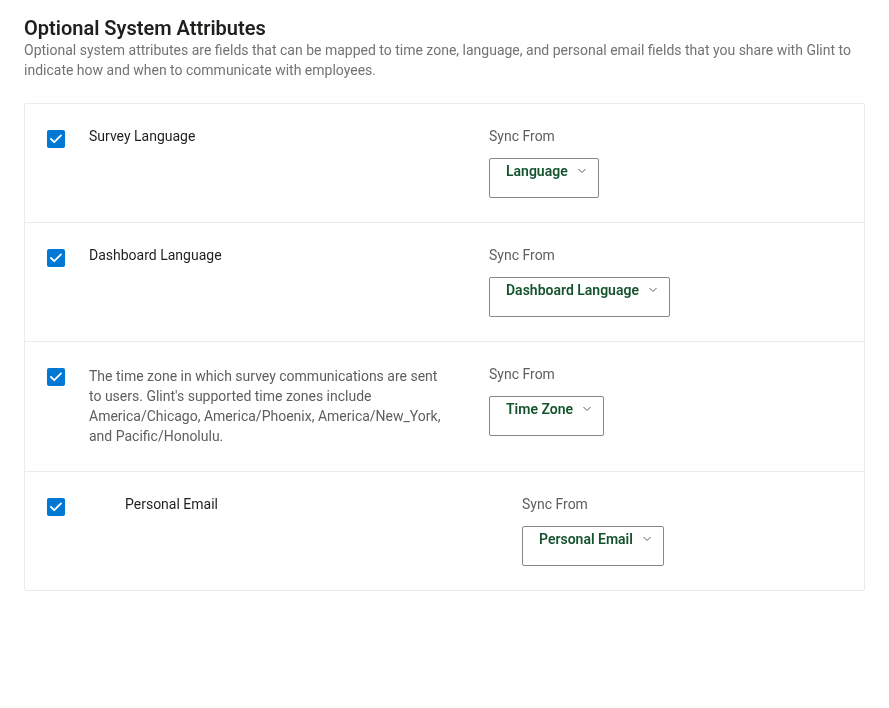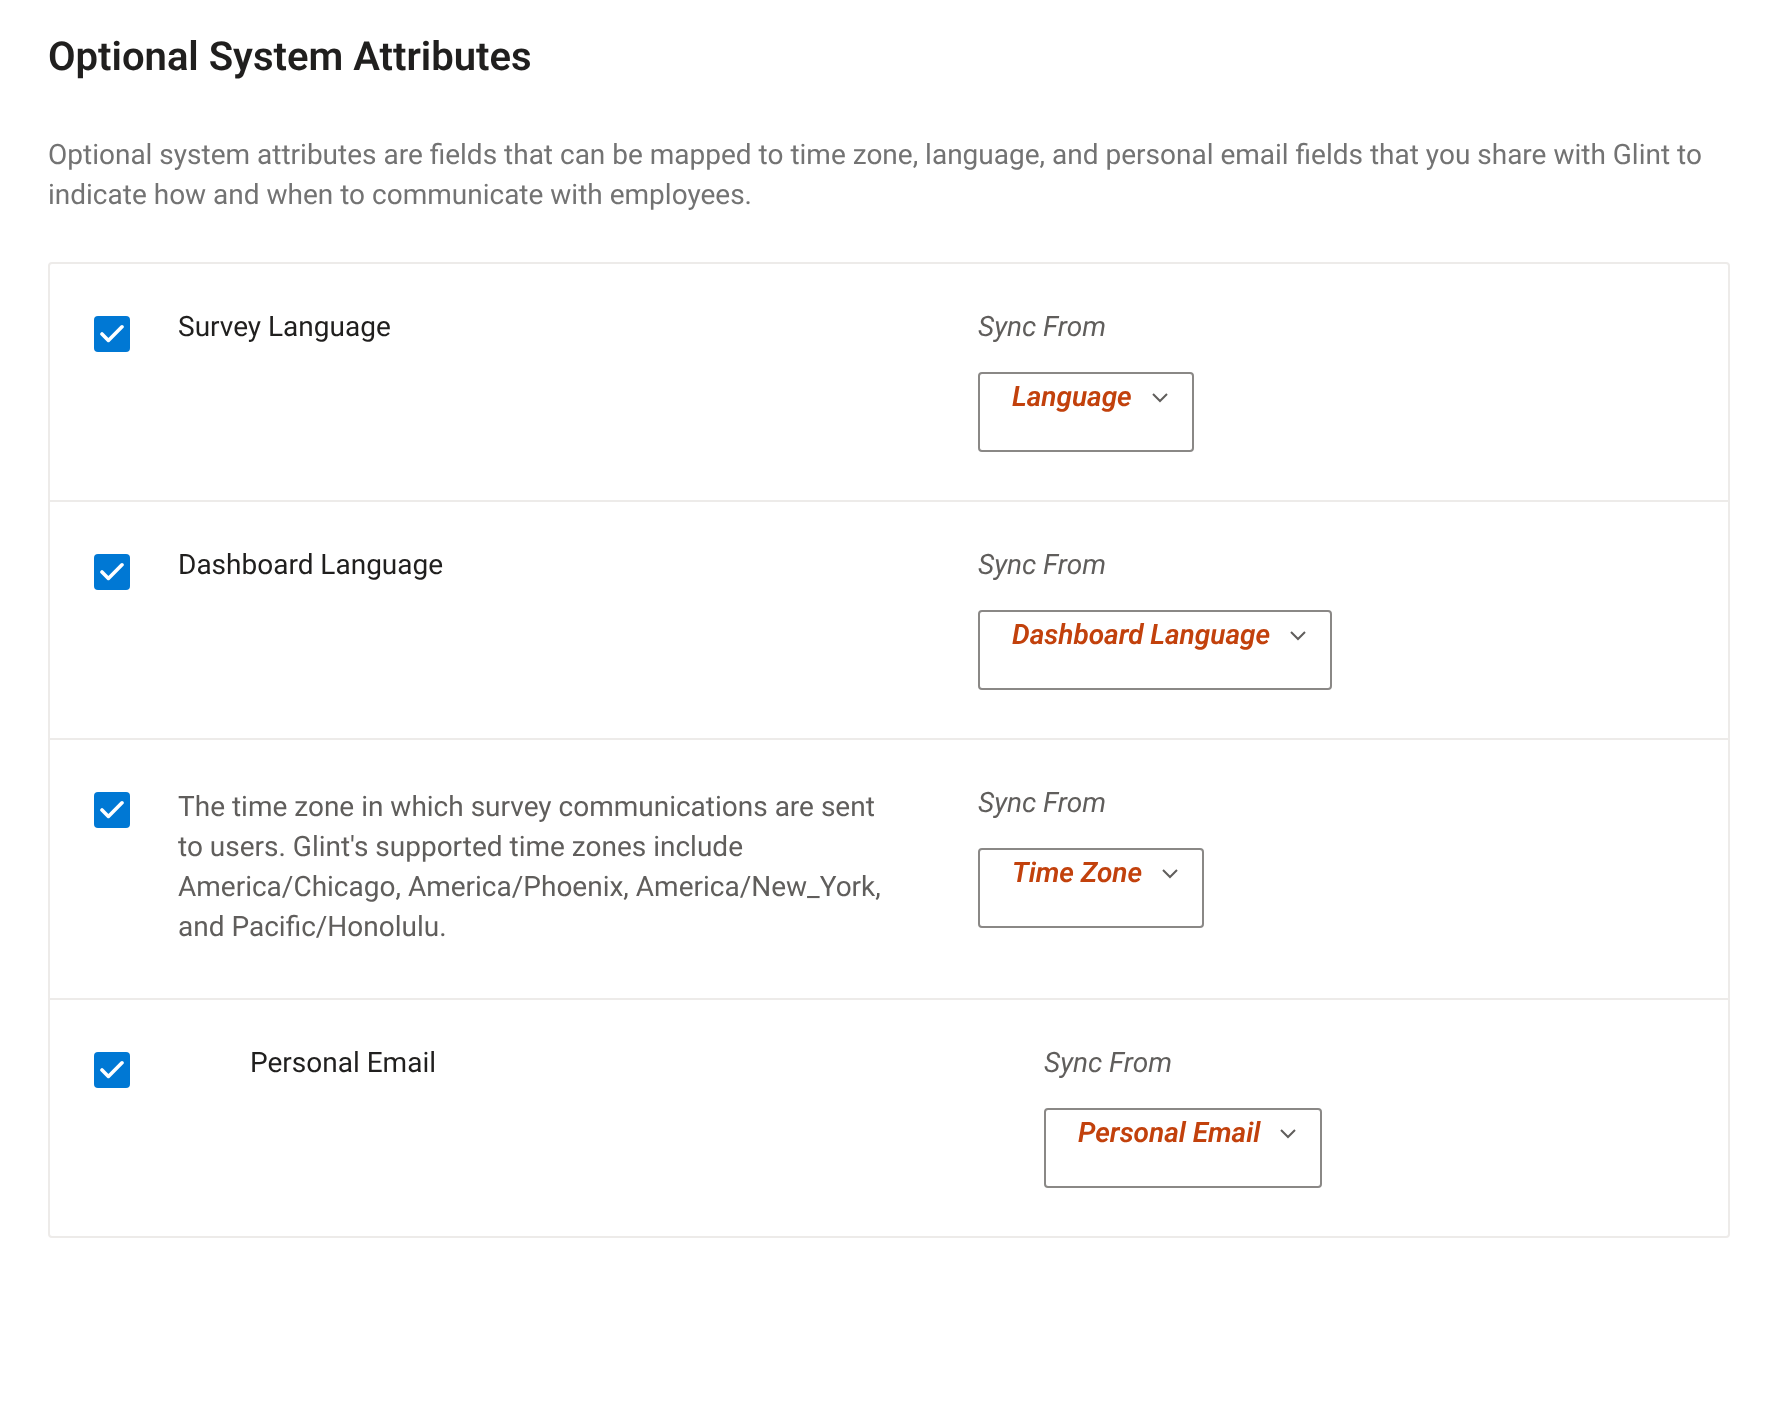--- a/index.html
+++ b/index.html
@@ -6,21 +6,21 @@
   body {
     font-family: "Segoe UI", -apple-system, BlinkMacSystemFont, Roboto, "Helvetica Neue", Arial, sans-serif;
     background: #fff;
     color: #201f1e;
     padding: 16px 24px;
     width: 889px;
   }
   .page-title {
     font-size: 20px;
     font-weight: 600;
-    margin-bottom: 28px;
+    margin-bottom: 0;
     color: #201f1e;
   }
   .page-desc {
     font-size: 14px;
     color: #737373;
     line-height: 1.45;
     margin-bottom: 22px;
     max-width: 830px;
   }
   .panel {
@@ -37,21 +37,20 @@
     flex: 0 0 42px;
     padding-top: 2px;
   }
   .col-info {
     flex: 1 1 auto;
     padding-right: 40px;
     max-width: 400px;
   }
   .col-sync {
     flex: 0 0 320px;
-    font-style: italic;
   }
   .attr-title {
     font-size: 14px;
     font-weight: 400;
     color: #201f1e;
     margin-bottom: 8px;
   }
   .attr-desc {
     font-size: 14px;
     color: #605e5c;
@@ -65,21 +64,21 @@
   .dropdown {
     display: inline-flex;
     align-items: center;
     border: 1px solid #8a8886;
     border-radius: 2px;
     padding: 7px 10px 20px 16px;
     background: #fff;
     cursor: pointer;
     font-size: 14px;
     font-weight: 600;
-    color: #c2410c;
+    color: #14532d;
     height: 40px;
   }
   .dropdown .chev {
     margin-left: 8px;
     display: inline-flex;
   }
   
   .cbx {
     width: 18px;
     height: 18px;

